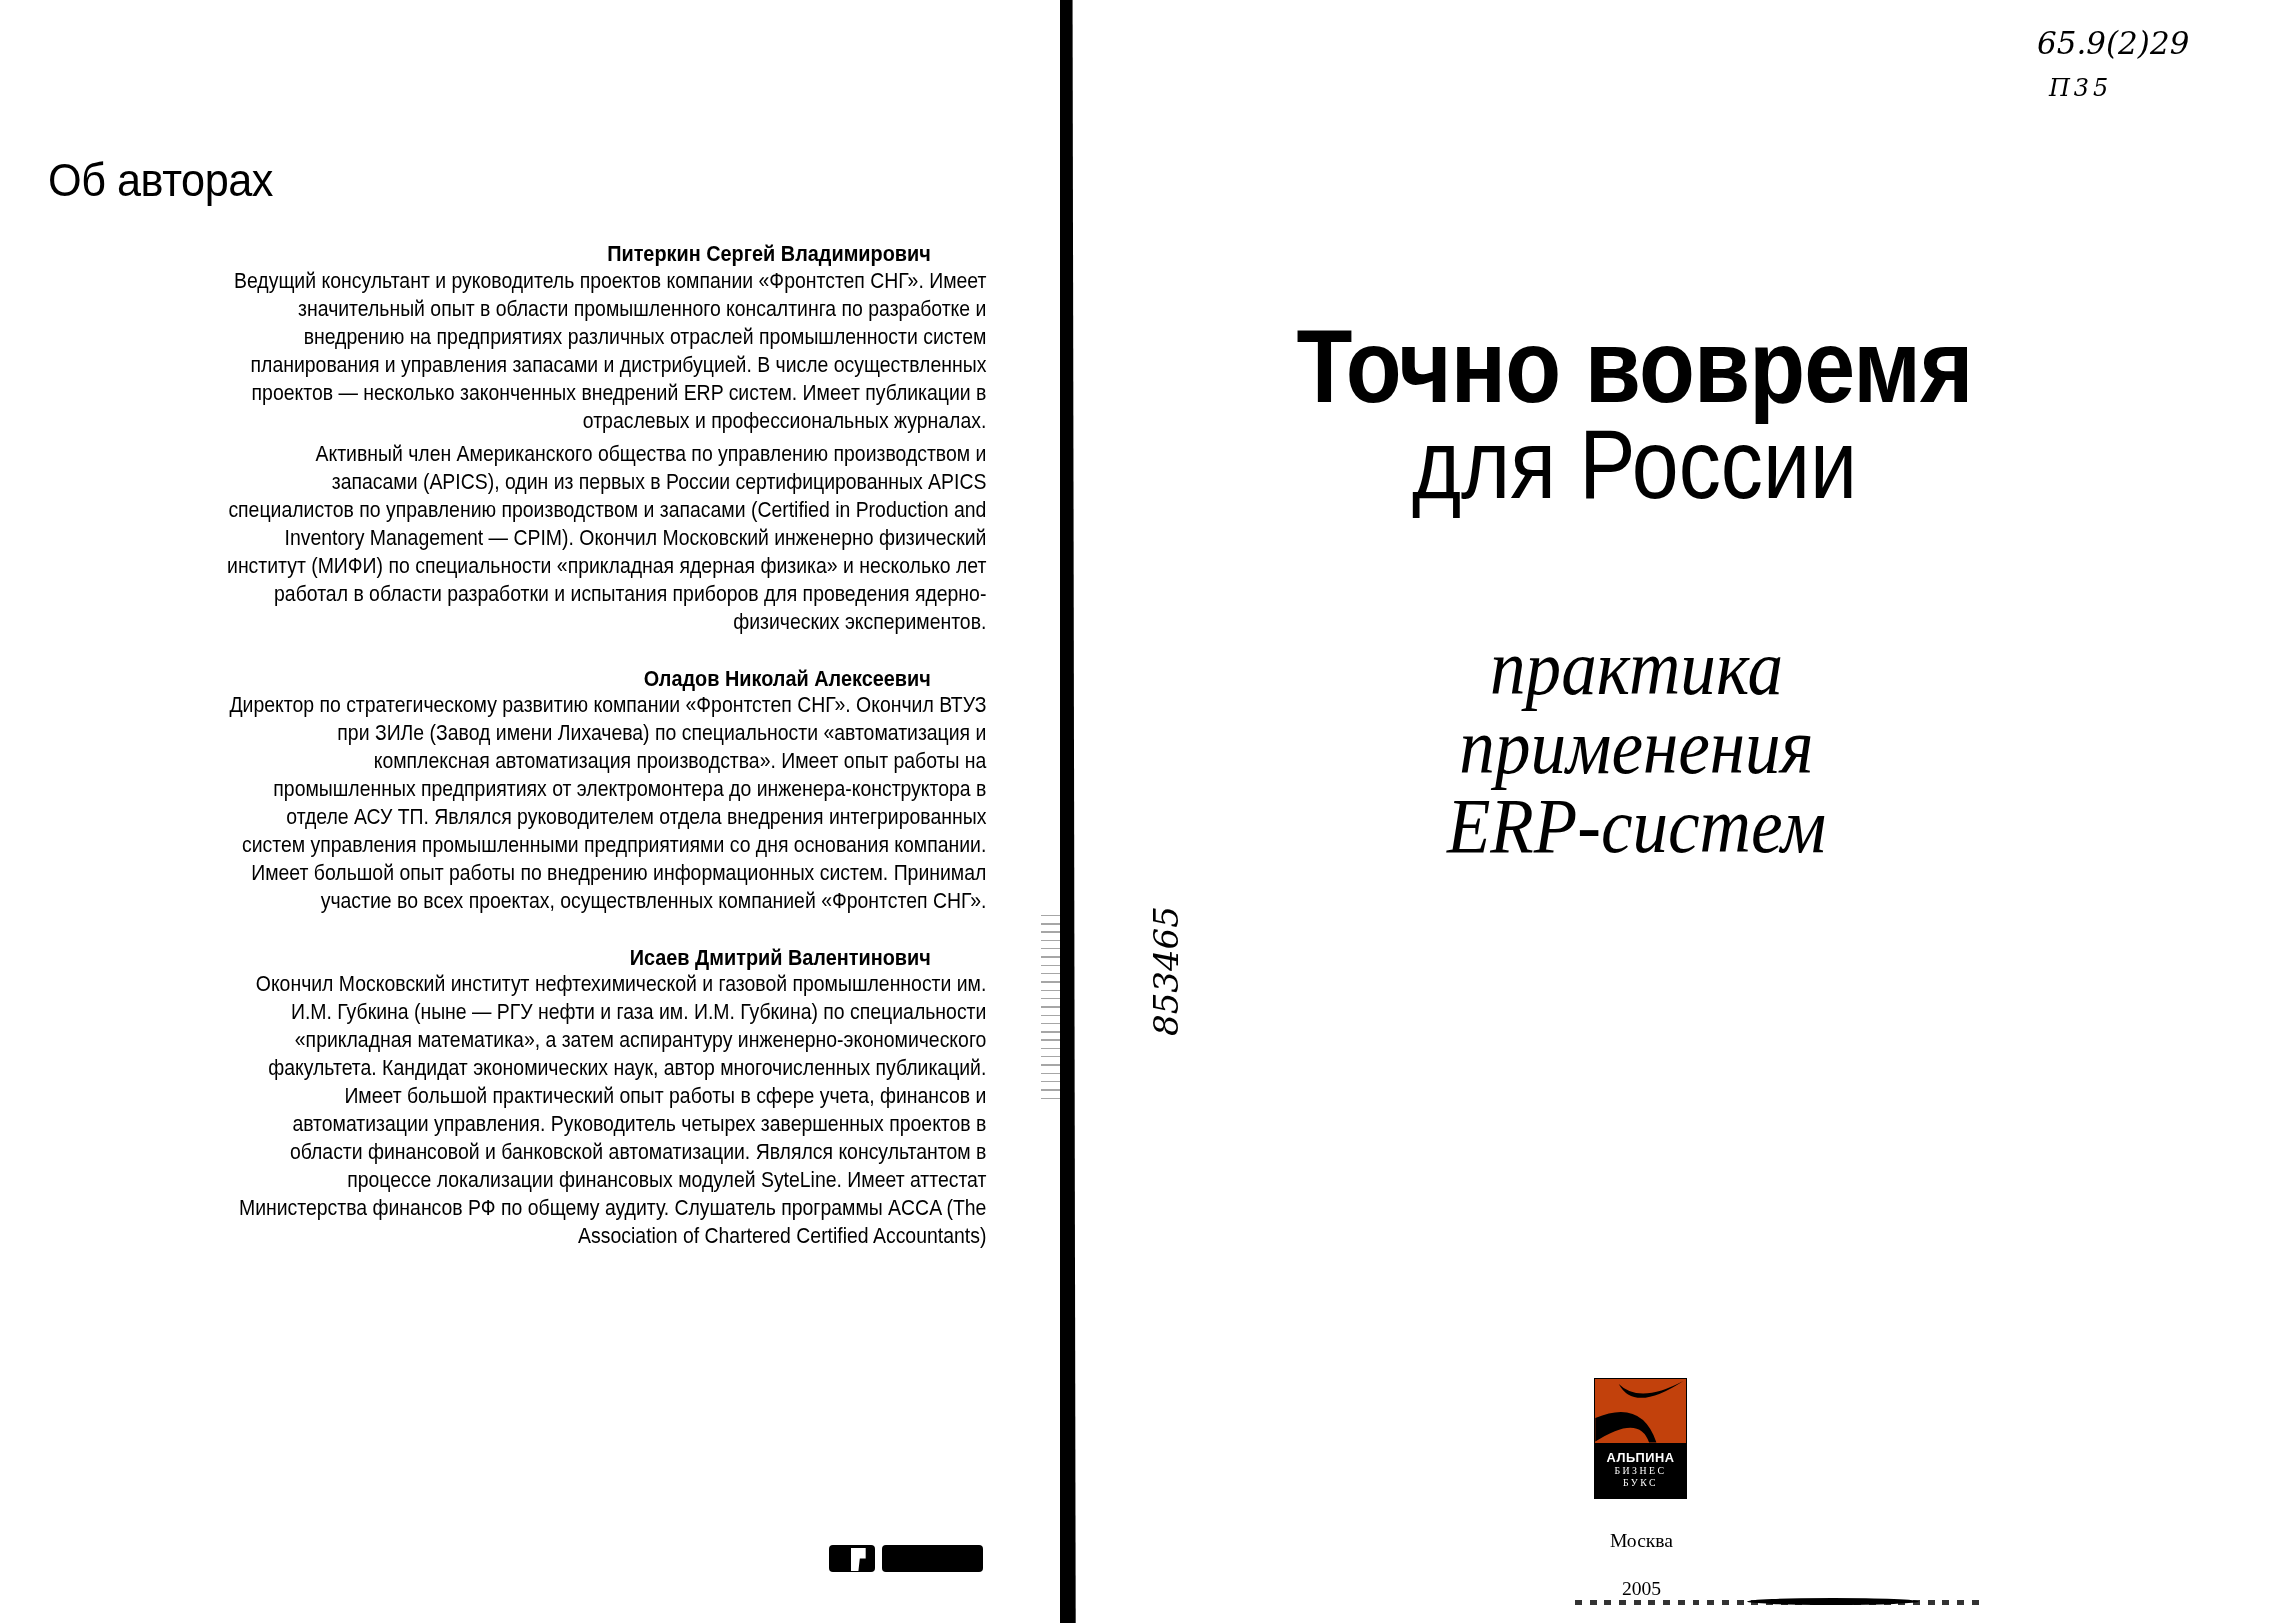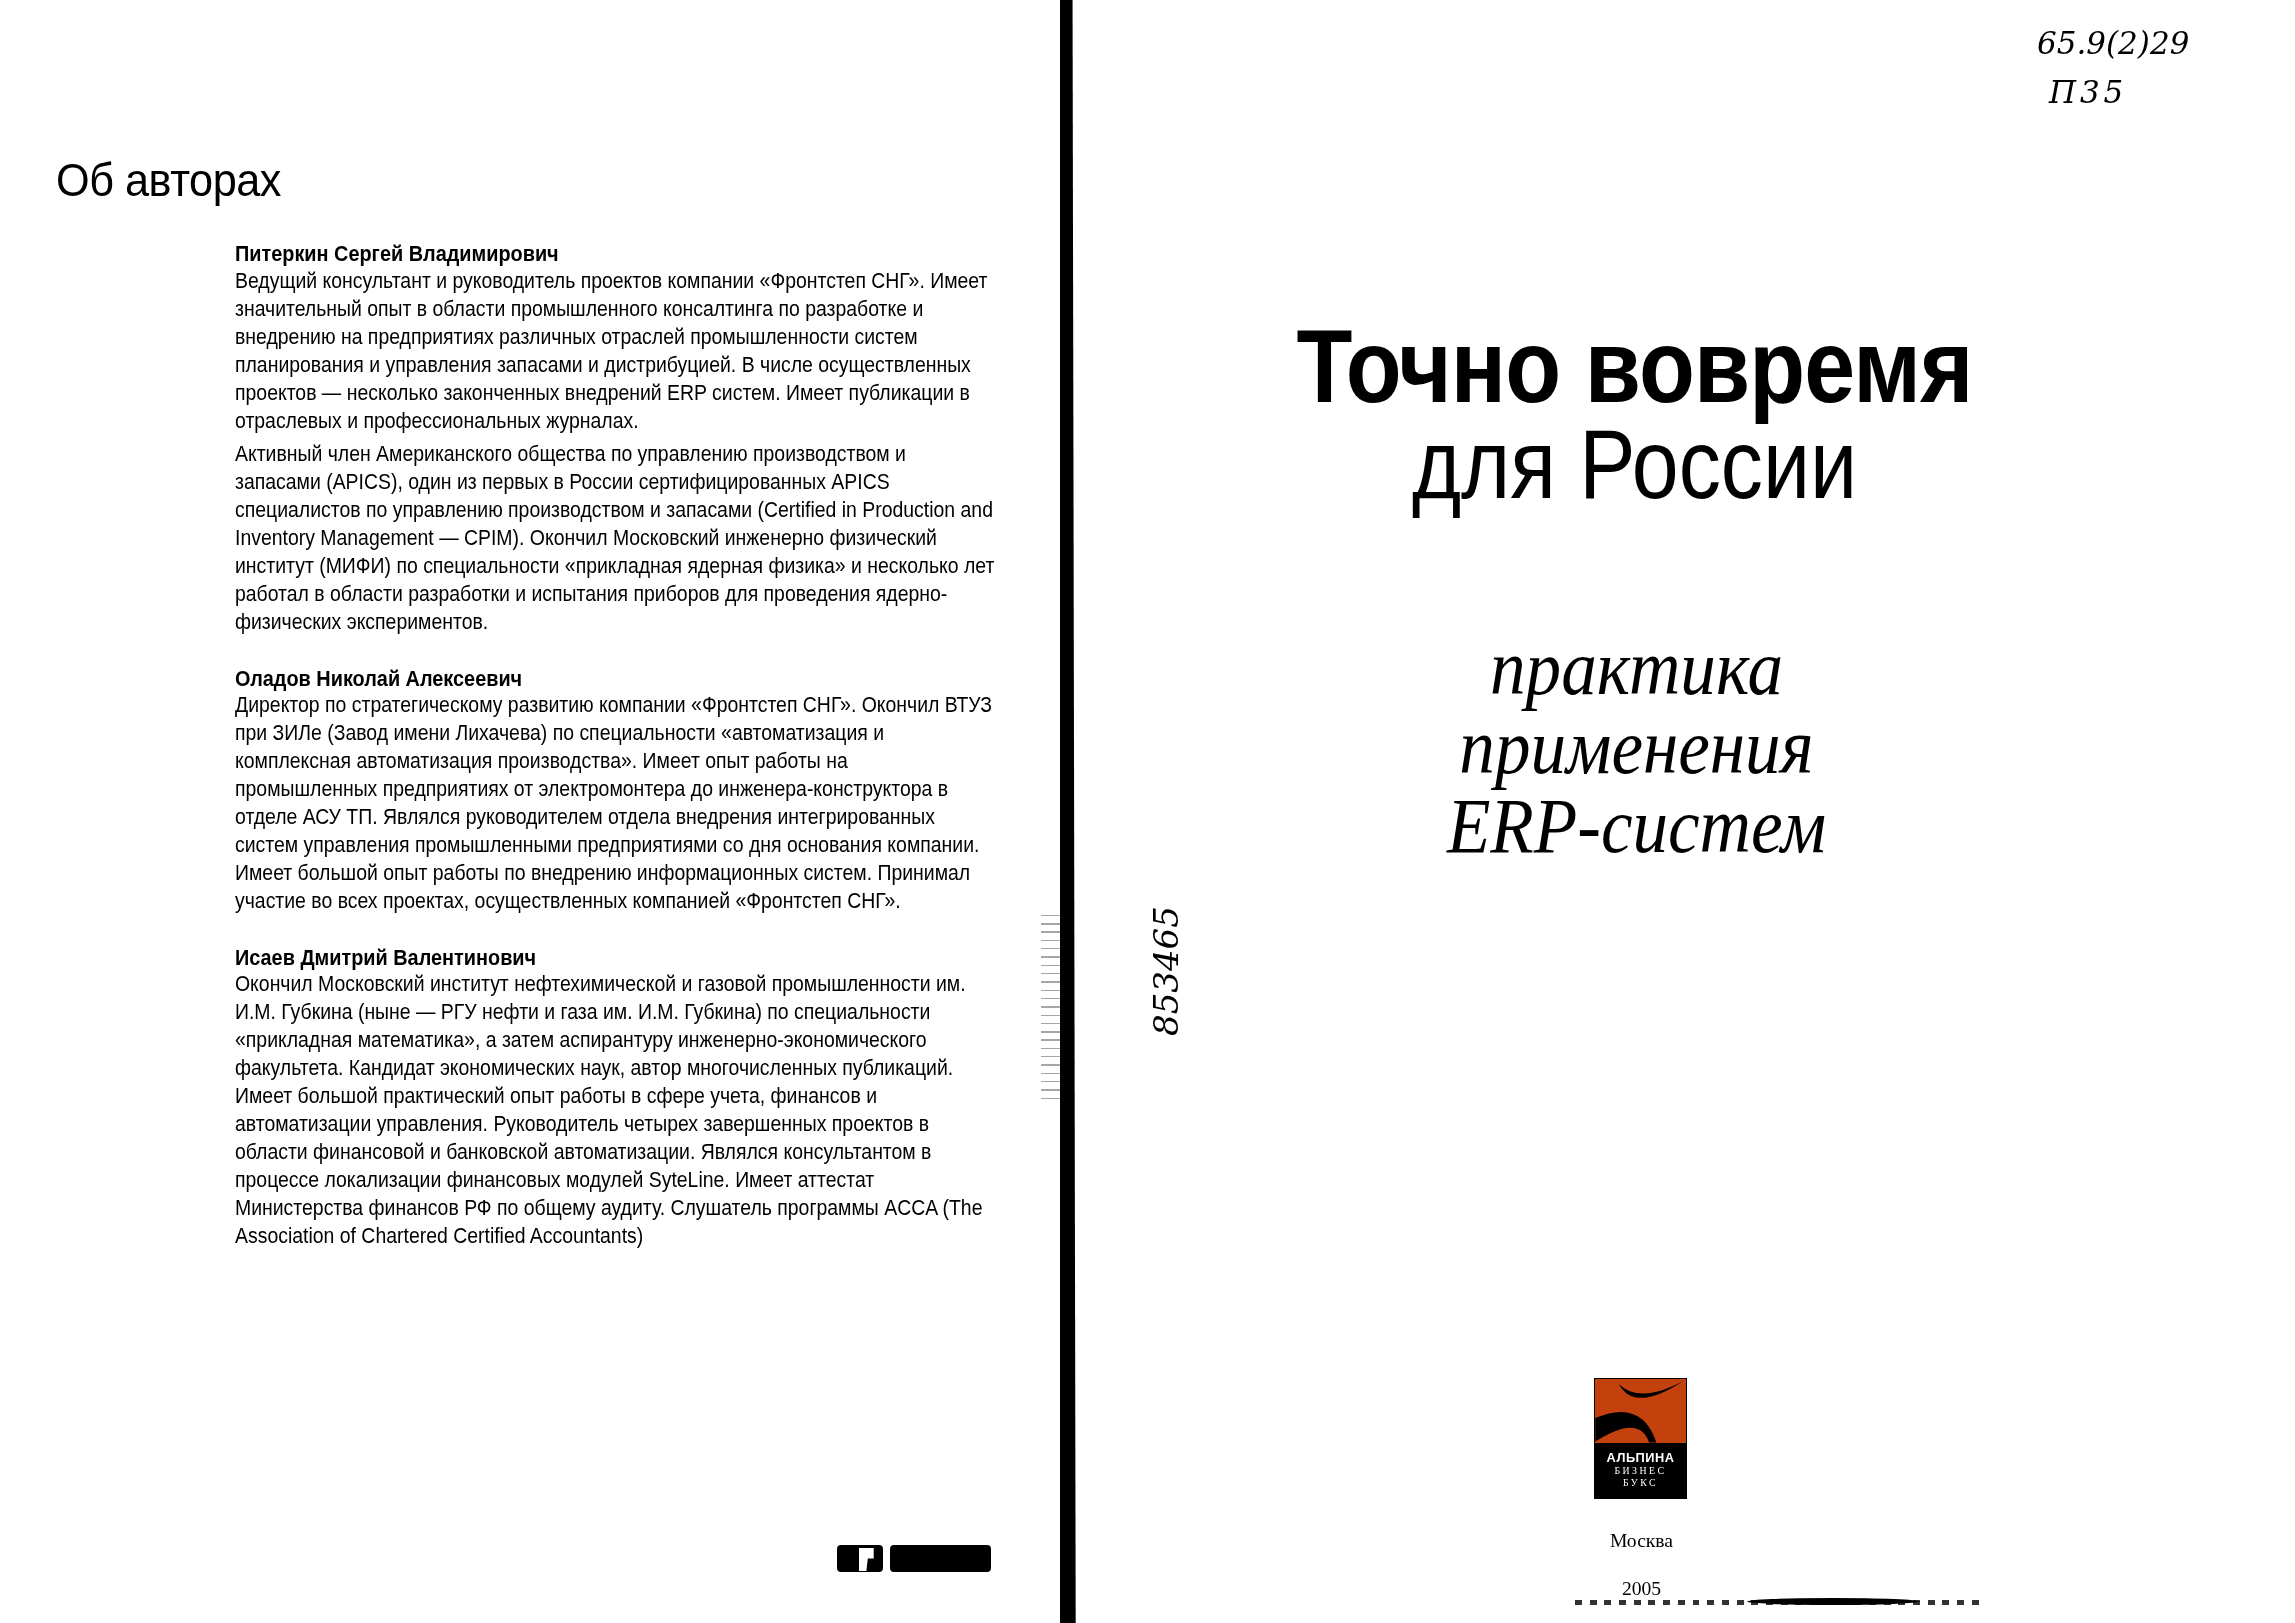--- a/index.html
+++ b/index.html
@@ -1,19 +1,19 @@
 <!DOCTYPE html>
 <html style="font-size:7.9px"><head>
 <meta charset="utf-8">
 <style>
   html, body { margin:0; padding:0; background:#ffffff; }
   body { width:2295px; height:1623px; position:relative; overflow:hidden; color:#000; font-family:"Liberation Sans", sans-serif; }
 
   .spread { position:absolute; inset:0; }
-  .page-left { position:absolute; left:8px; top:0; width:1055px; height:1623px; }
+  .page-left { position:absolute; left:0; top:0; width:1055px; height:1623px;text-align:right; }
 
   .spine { position:absolute; left:1060px; top:0; width:15.7px; height:1623px; background:#000;
            clip-path:polygon(0 0, 80% 0, 100% 100%, -30% 100%); }
   .spine-noise { position:absolute; left:1041px; top:908px; width:19.6px; height:196px;
                  background:repeating-linear-gradient(180deg, transparent 0 6.9px, #000 6.9px 8.3px); opacity:.35; }
 
   .section-title { position:absolute; left:48px; top:156px; font-size:47px; font-weight:400; letter-spacing:-0.5px;
                    transform:scaleX(0.92); transform-origin:left top; white-space:nowrap; line-height:1; }
 
   .authors { position:absolute; left:227px; top:241px; width:766px; }
@@ -24,21 +24,21 @@
   .author + .author { margin-top:29.4px; }
 
   .folio { position:absolute; top:1545px; height:26.5px; background:#000; border-radius:3.9px; }
   .folio-mark { left:829px; width:46px; }
   .folio-mark::after { content:""; position:absolute; left:22px; top:2.9px; width:14.7px; height:23.6px; background:#fff;
                        clip-path:polygon(0 0,100% 0,100% 45%,60% 45%,50% 100%,0 100%); }
   .folio-bar { left:882px; width:101px; color:#fff; font-size:7.9px; text-align:center; line-height:26.5px; letter-spacing:3.9px; }
 
   .handwritten { position:absolute; font-family:"DejaVu Serif", serif; font-style:italic; color:#000; white-space:nowrap; }
   .hw-class { left:2037px; top:24.5px; font-size:31px; }
-  .hw-code { left:2049px; top:74px; font-size:31px; letter-spacing:3.9px; }
+  .hw-code { left:2049px; top:74px; font-size:24px; letter-spacing:3.9px; }
   .hw-inventory { left:1146px; top:962px; font-size:34px; transform:rotate(-90deg); transform-origin:left top; top:1036px; }
 
   .book-title { position:absolute; left:1222px; top:314px; width:825px; text-align:center; }
   .title-main { font-size:104px; font-weight:700; line-height:1; transform:scaleX(0.88); letter-spacing:-1px; white-space:nowrap; }
   .title-sub { font-size:98px; font-weight:400; line-height:1; margin-top:-2.9px; transform:scaleX(0.86); white-space:nowrap; }
 
   .book-subtitle { position:absolute; left:1374px; top:628px; width:525px; text-align:center;
                    font-family:"Liberation Serif", serif; font-style:italic; font-size:79px; line-height:79px; }
   .book-subtitle div { transform:scaleX(0.9); white-space:nowrap; }
 

